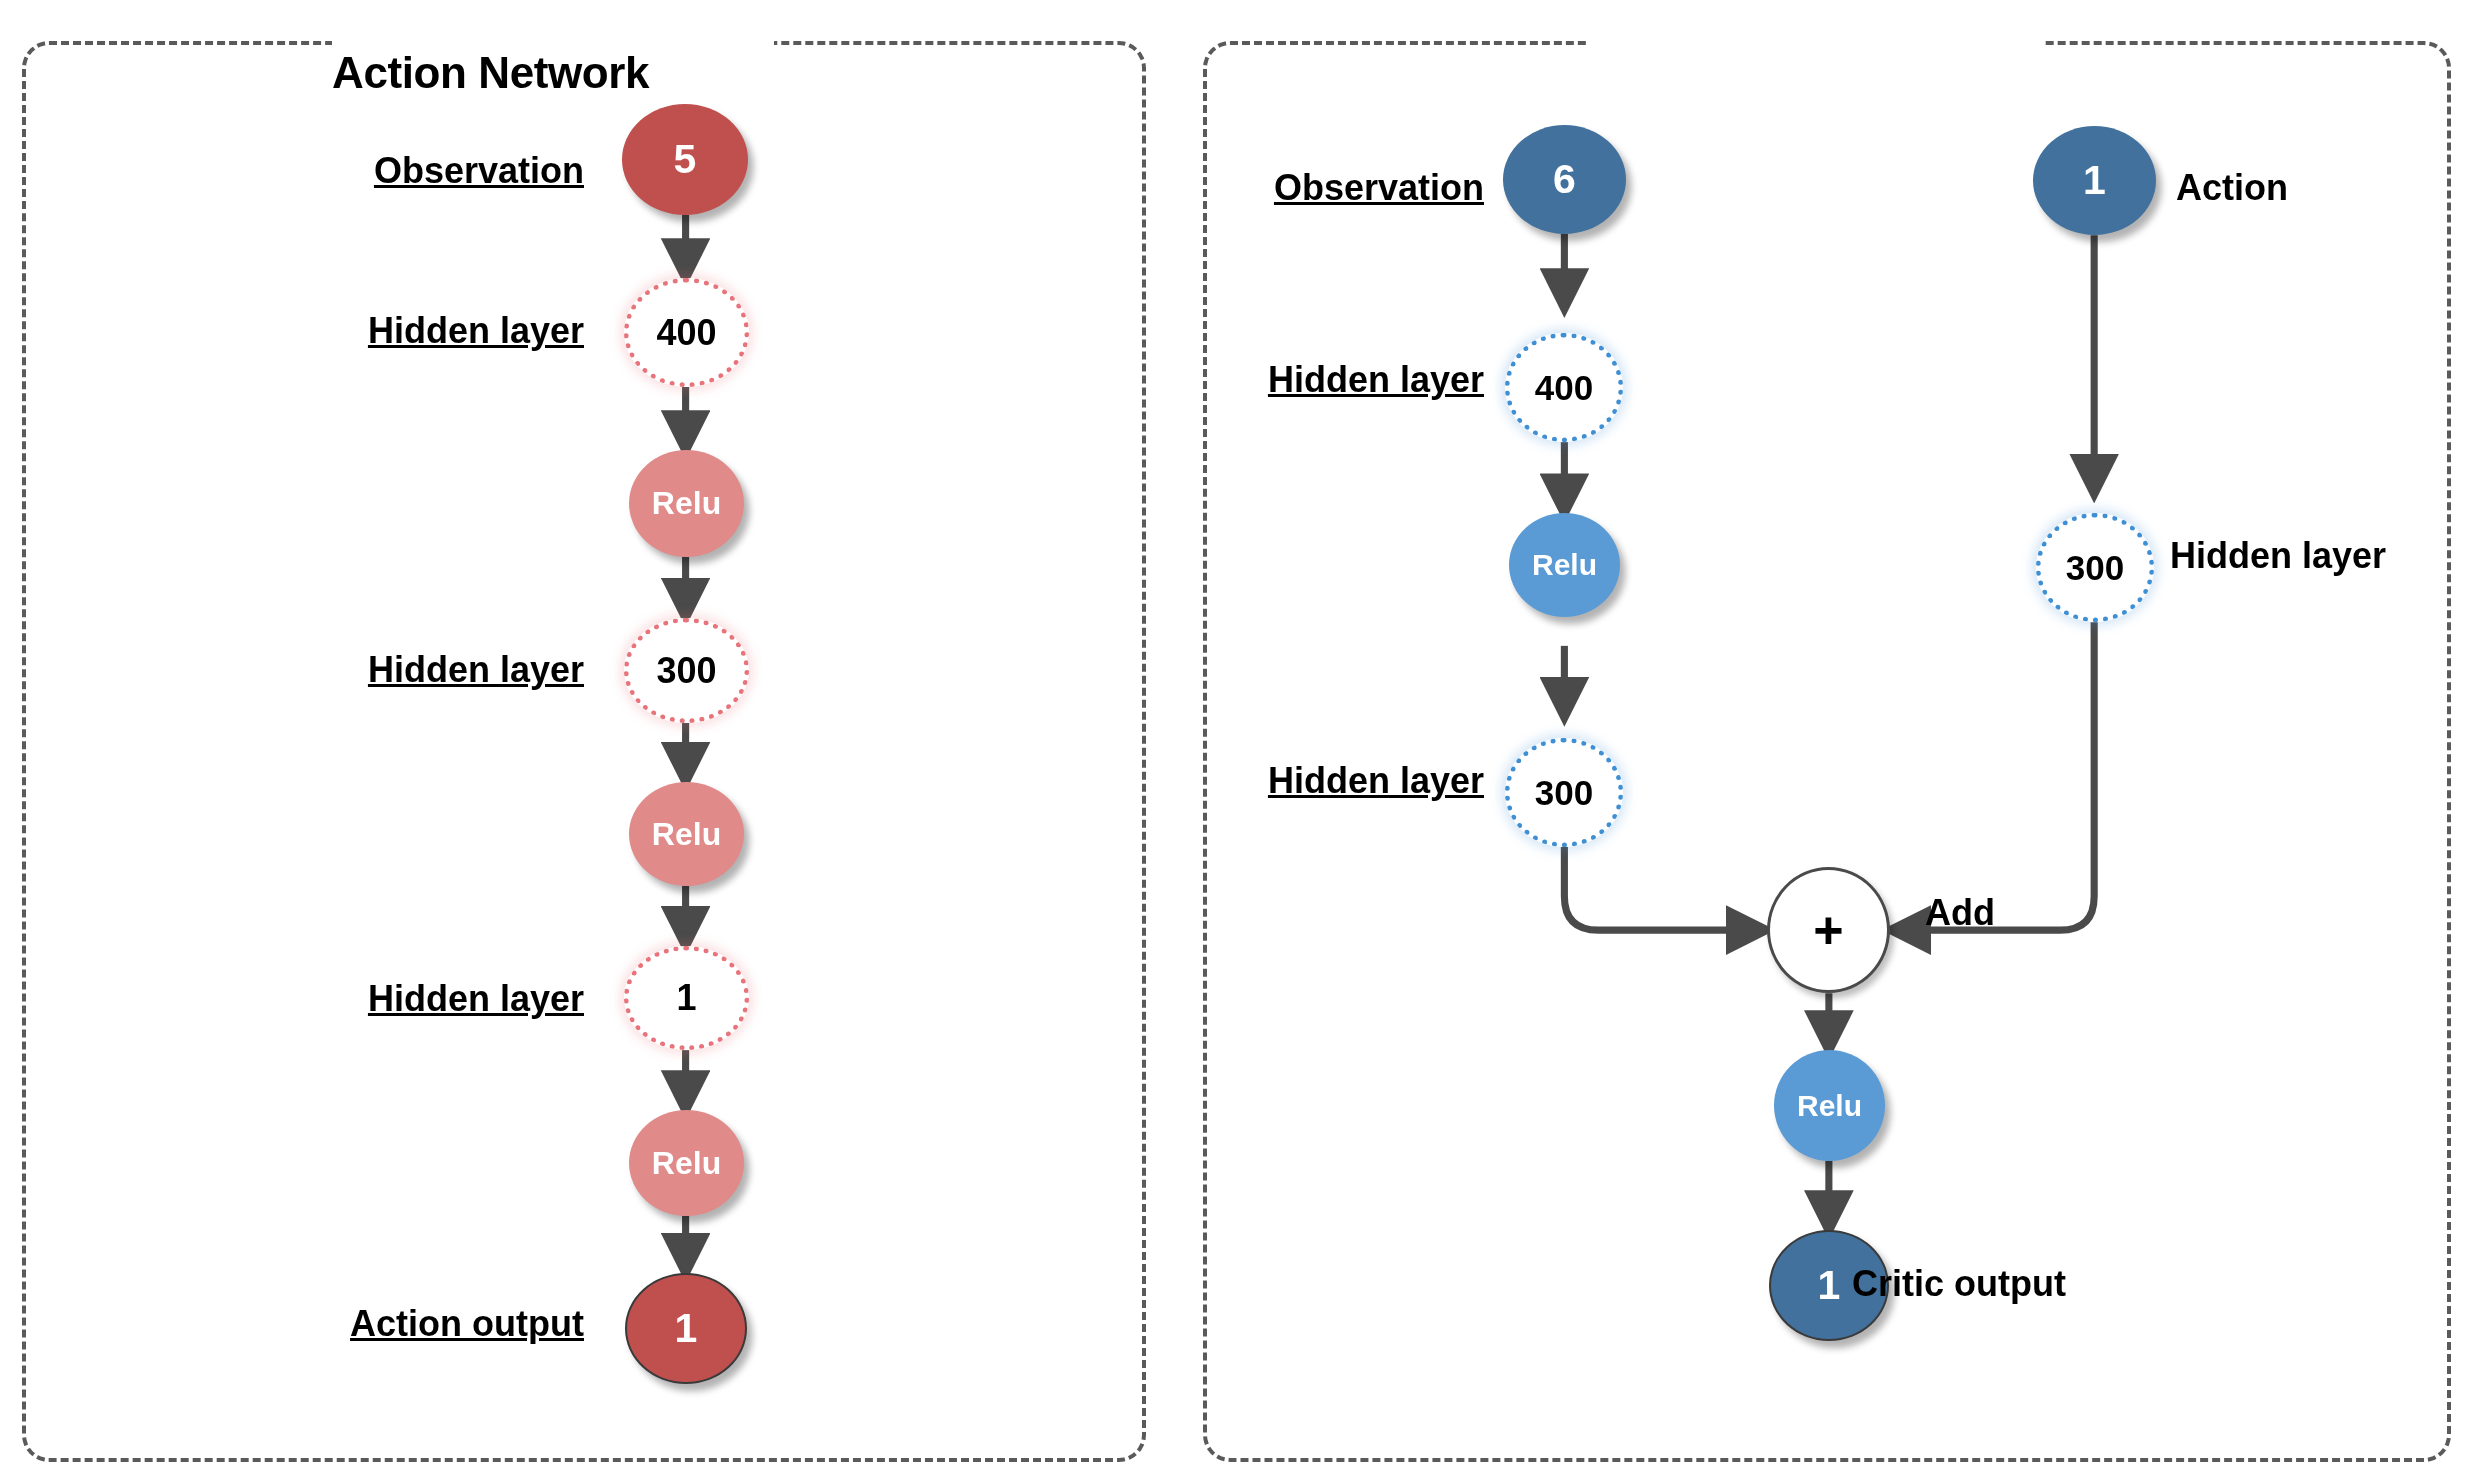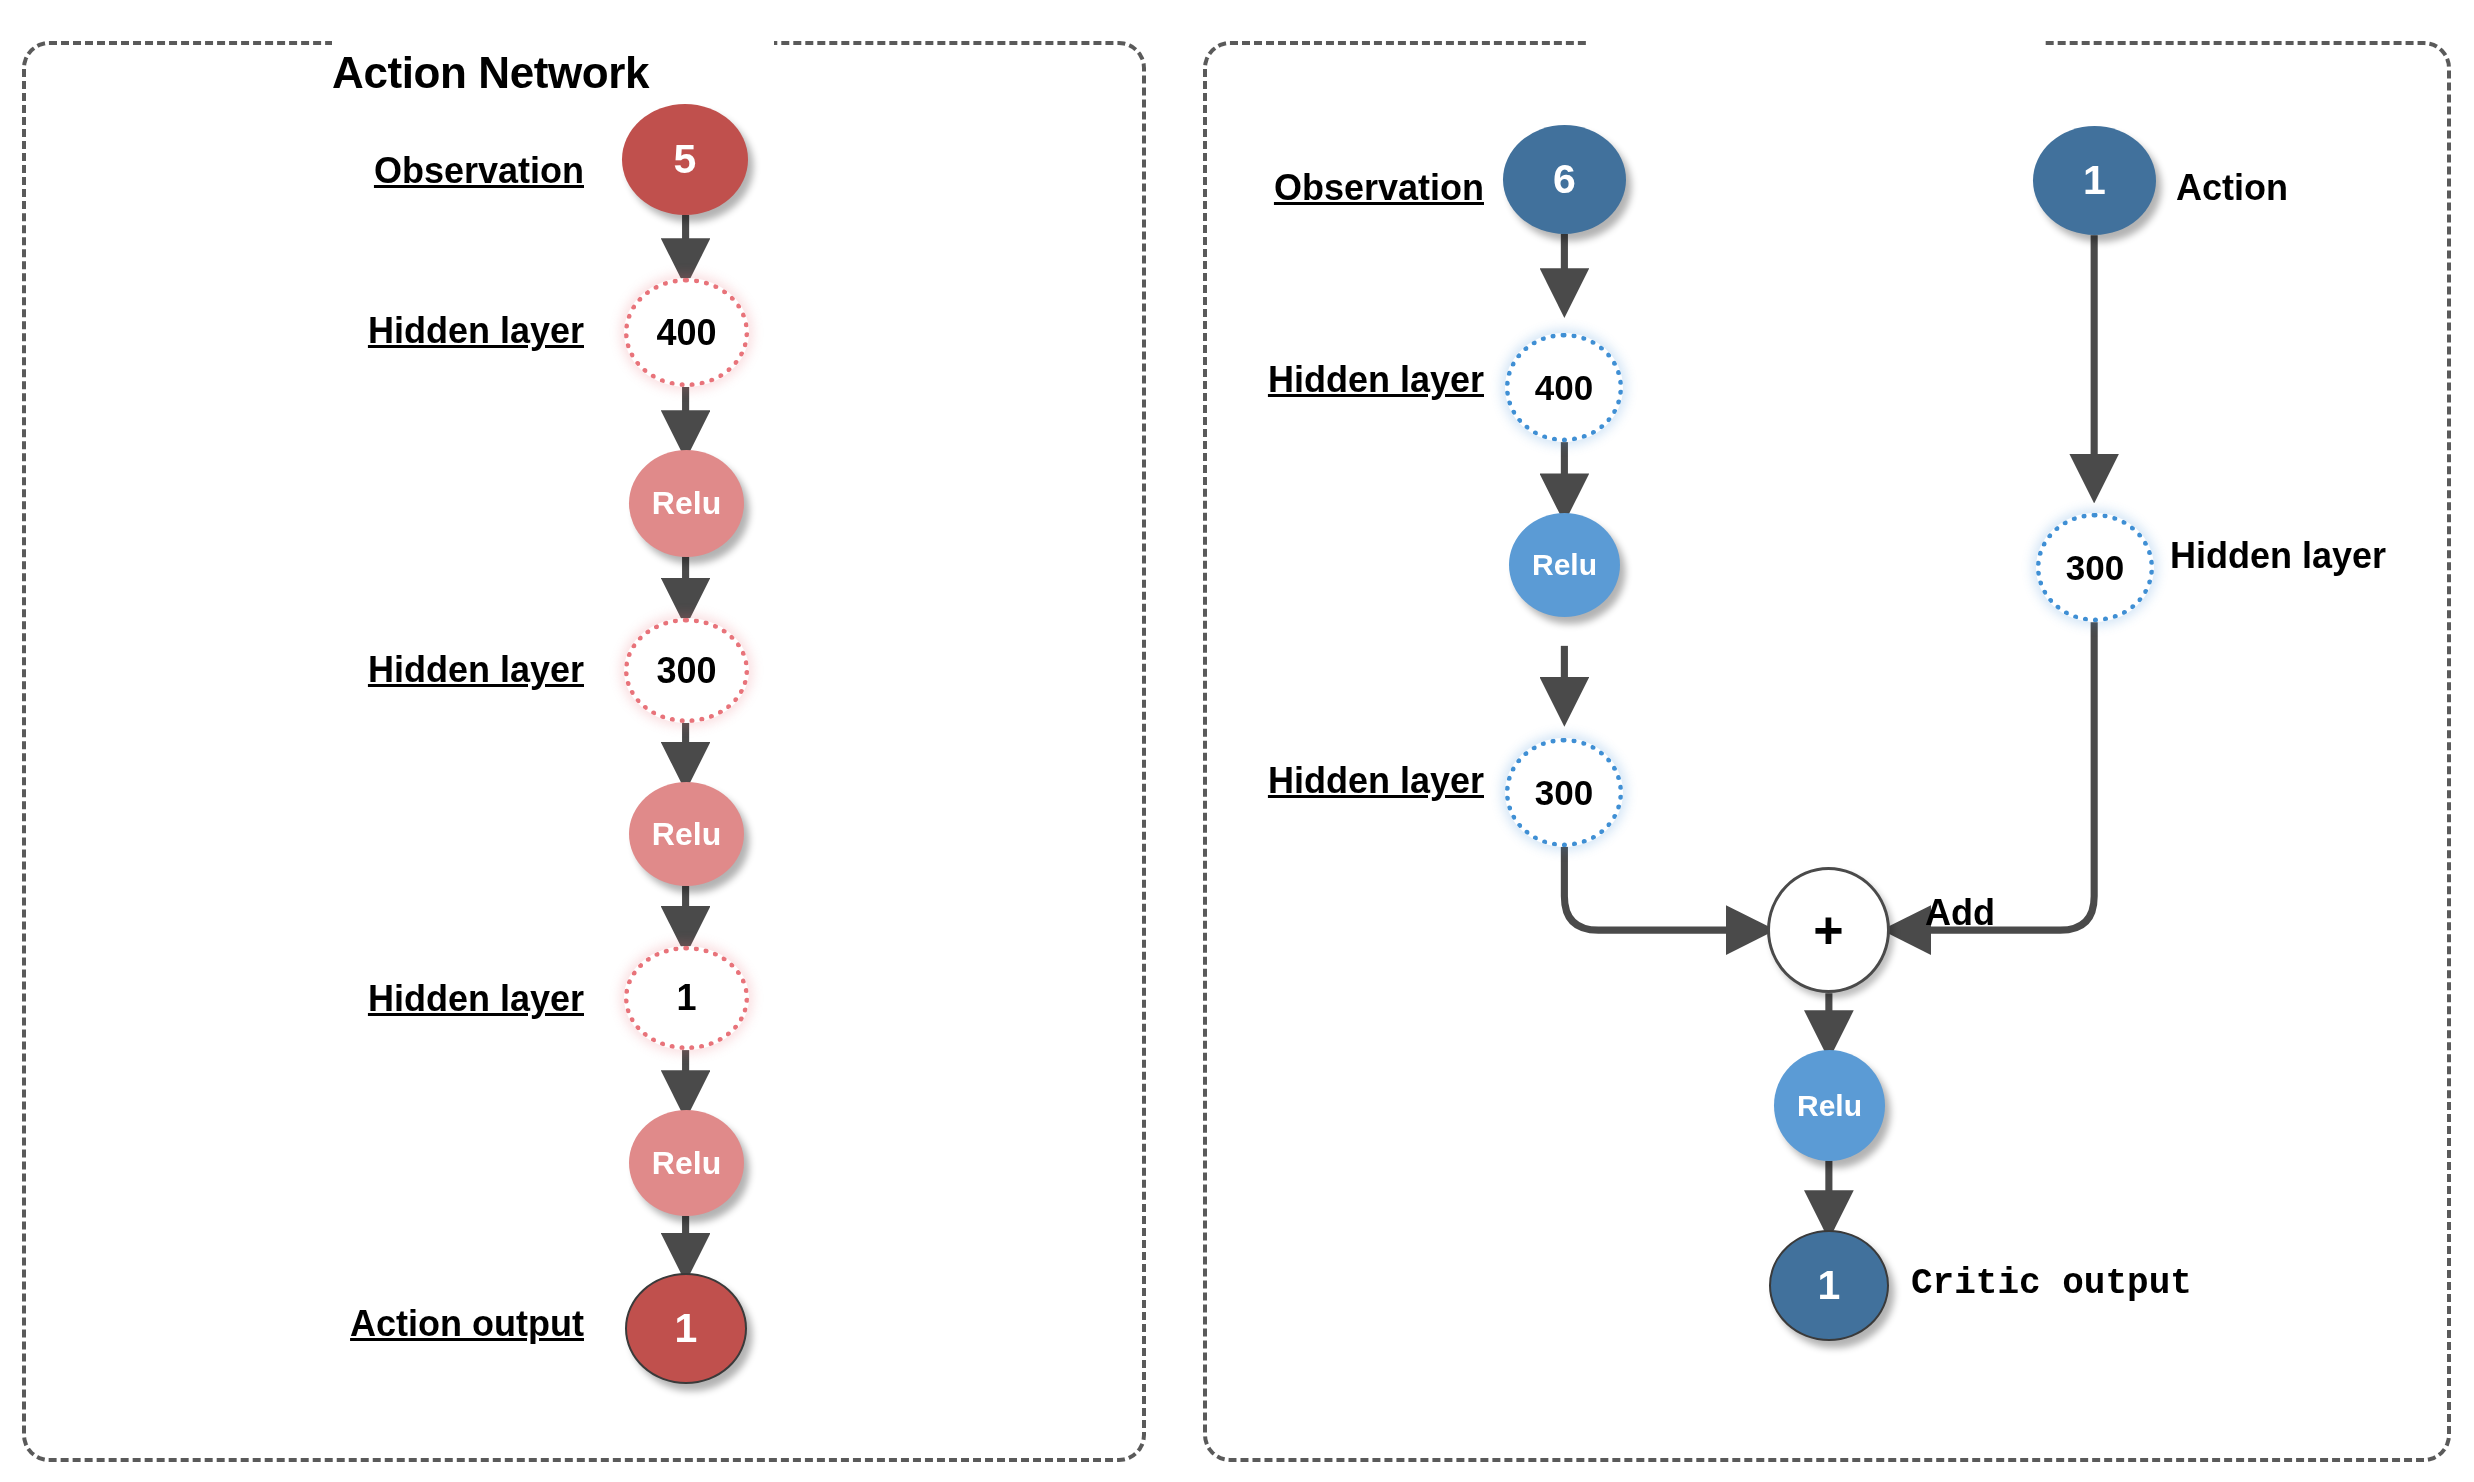--- a/index.html
+++ b/index.html
@@ -243,16 +243,16 @@
   </div>
   <div class="side-label" style="left:1925px; top:892px;">Add</div>
 
   <div class="node solid blue-light" style="left:1774px; top:1050px; width:111px; height:111px; font-size:30px;">
     <span class="val">Relu</span>
   </div>
 
   <div class="node solid outlined blue-dark" style="left:1769px; top:1230px; width:120px; height:111px; font-size:41px;">
     <span class="val">1</span>
   </div>
-  <div class="side-label" style="left:1911px; top:1263px;font-family:Liberation Mono, monospace;">Critic output</div>
+  <div class="side-label" style="left:1852px; top:1263px;">Critic output</div>
 
 </div>
 
 
 </body></html>

